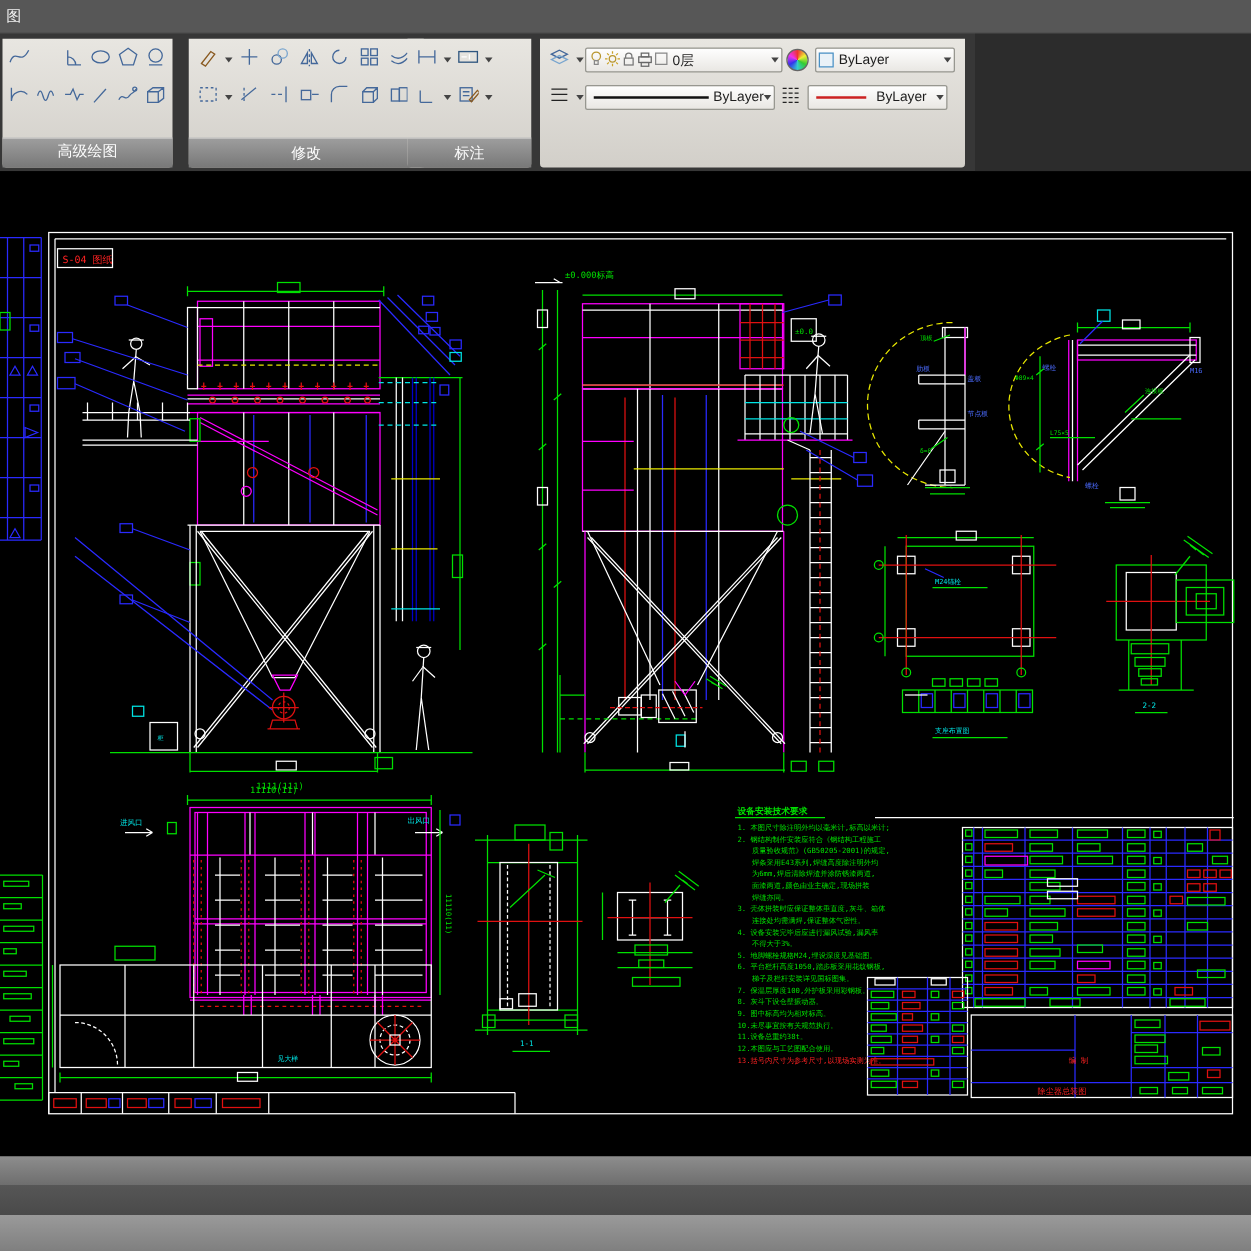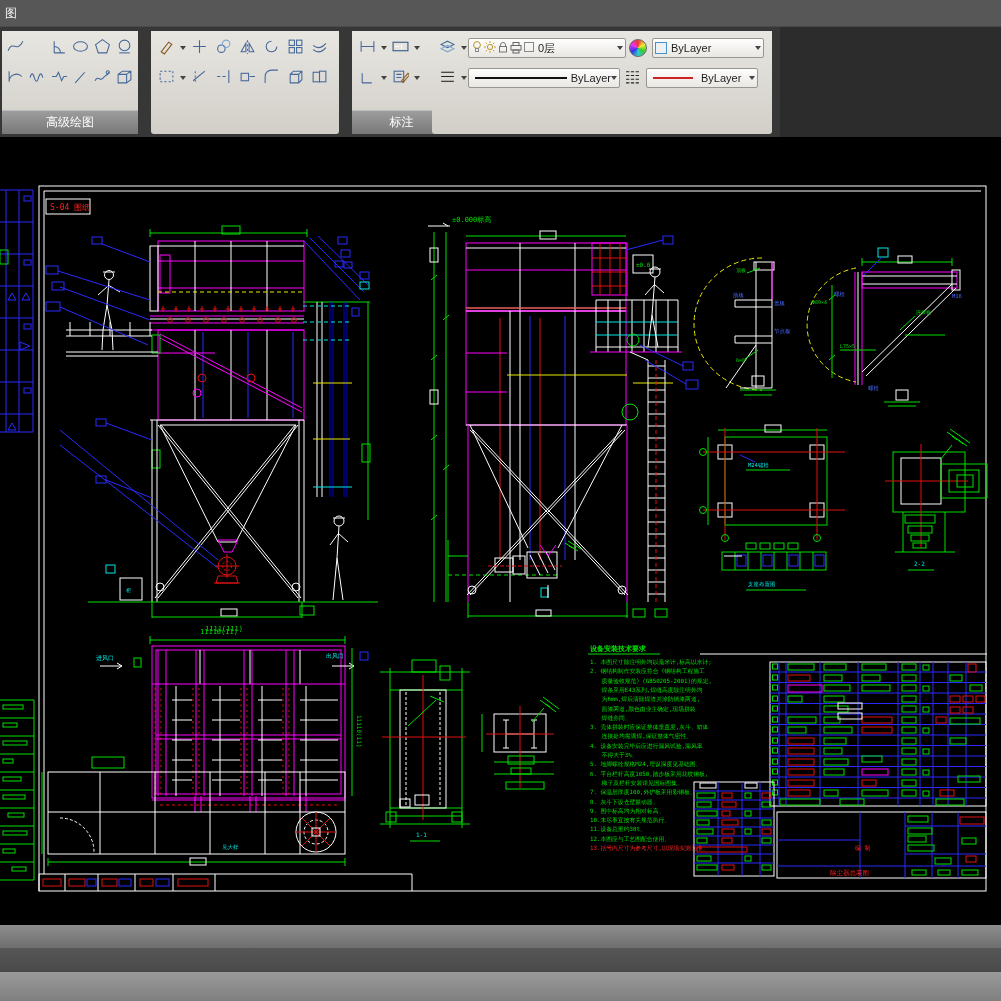--- a/index.html
+++ b/index.html
@@ -40,21 +40,21 @@
 
 <div id="app">
 
   <div class="titlebar">
     <span>图</span>
   </div>
 
   <div class="ribbon">
     <div class="ribbon-right"></div>
 
-    <div class="panel" style="left:2px;width:136px;">
+    <div class="panel" style="left:2px;width:136px;font-family:Liberation Mono, monospace;">
       <div class="panel-body">
         <div class="row">
           <div class="btn">
               <span><svg viewBox="0 0 16 16">
                   <path d="M1,12 C5,1 9,15 15,3" stroke="#44689a"></path>
                 </svg></span>
             </div>
           <div class="btn">
               <span><svg viewBox="0 0 16 16">
                   <rect x="7" y="7" width="2.5" height="2.5" fill="#44689a" stroke="none"></rect>
@@ -211,23 +211,24 @@
                 </svg></span>
             </div>
           <div class="btn">
               <span><svg viewBox="0 0 16 16">
                   <rect x="2" y="4" width="6" height="9" fill="#9ec3e2" stroke="#44689a"></rect>
                   <rect x="8" y="3" width="6" height="10" stroke="#44689a"></rect>
                 </svg></span>
             </div>
         </div>
       </div>
+      <div class="panel-label">修改</div>
     </div>
 
-    <div class="panel" style="left:352px;width:99px;">
+    <div class="panel" style="left:326px;width:99px;">
       <div class="panel-body">
         <div class="row">
           <div class="btn">
               <span><svg viewBox="0 0 16 16">
                   <path d="M2,3 v10 M14,3 v10 M2,8 h12" stroke="#44689a"></path>
                 </svg></span>
             </div>
           <div class="dd">
               <span class="caret"></span>
             </div>

